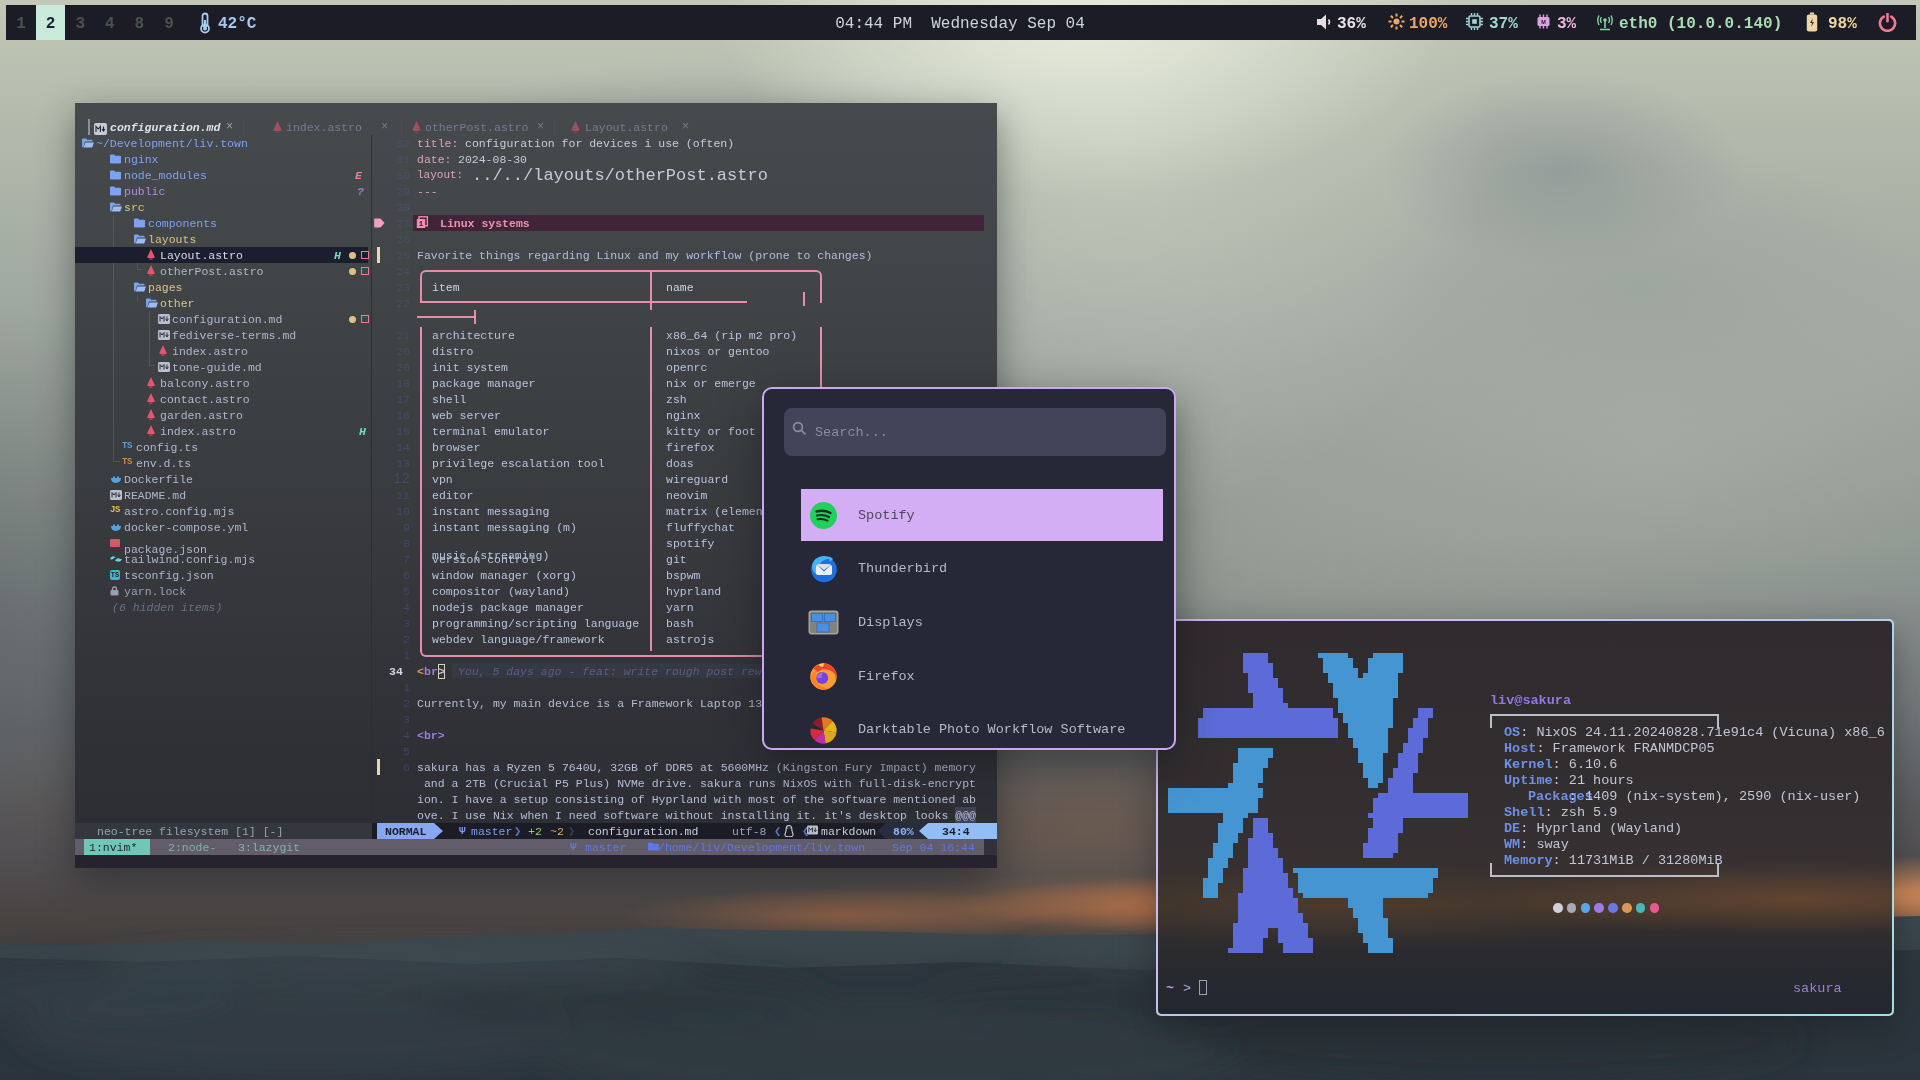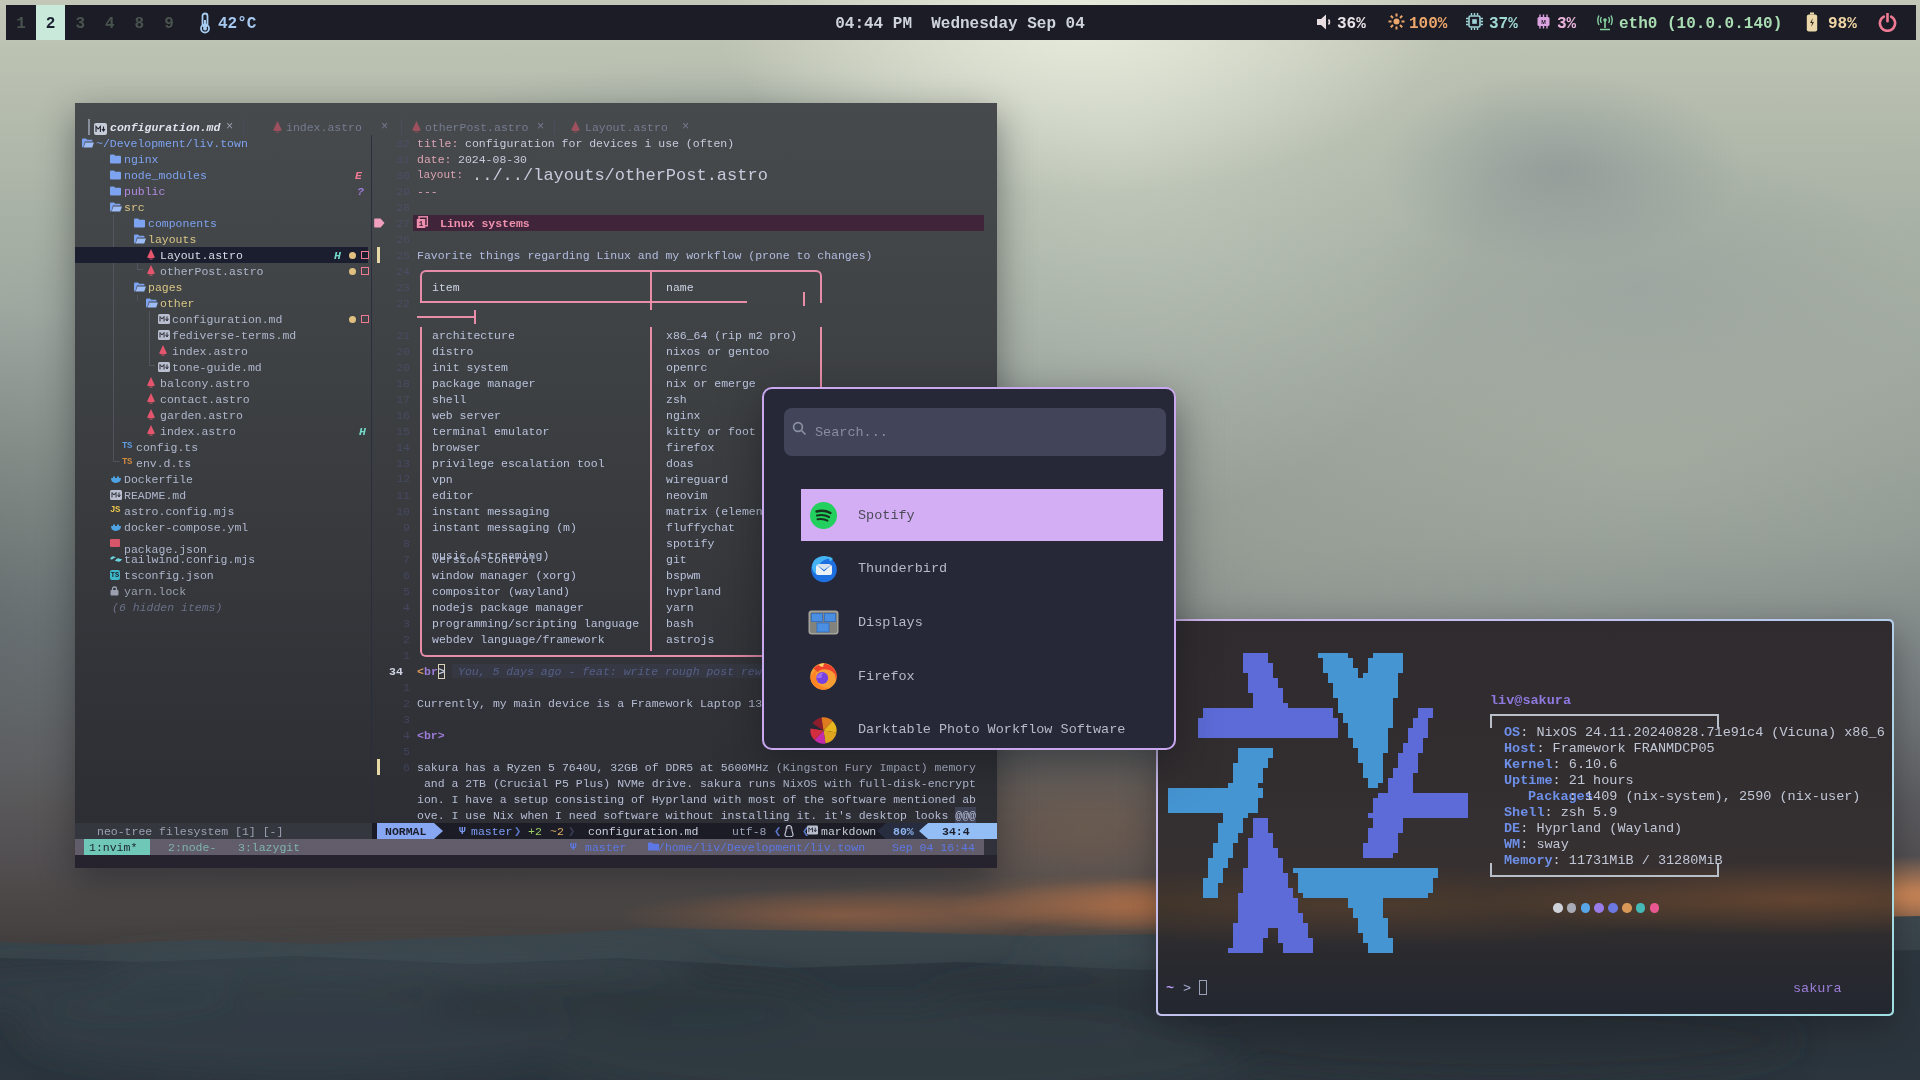--- a/index.html
+++ b/index.html
@@ -57,21 +57,21 @@
 <div style="position:absolute;left:109.8px;top:23.5px;transform:translateY(-50%);color:#49534e;font-size:16px;font-weight:bold;font-style:normal;letter-spacing:0px;white-space:pre;transform:translate(-50%,-50%);">4</div>
 <div style="position:absolute;left:139.4px;top:23.5px;transform:translateY(-50%);color:#49534e;font-size:16px;font-weight:bold;font-style:normal;letter-spacing:0px;white-space:pre;transform:translate(-50%,-50%);">8</div>
 <div style="position:absolute;left:169.0px;top:23.5px;transform:translateY(-50%);color:#49534e;font-size:16px;font-weight:bold;font-style:normal;letter-spacing:0px;white-space:pre;transform:translate(-50%,-50%);">9</div>
 <svg style="position:absolute;left:198px;top:12px" width="14" height="22" viewBox="0 0 14 22">
 <rect x="4.5" y="1.5" width="5" height="13" rx="2.5" fill="none" stroke="#a7cdf2" stroke-width="1.8"></rect>
 <circle cx="7" cy="16.5" r="4" fill="none" stroke="#a7cdf2" stroke-width="1.8"></circle>
 <rect x="6" y="8" width="2" height="8" fill="#a7cdf2"></rect>
     <circle cx="7" cy="16.5" r="2" fill="#a7cdf2"></circle>
   </svg>
 <div style="position:absolute;left:218px;top:23.5px;transform:translateY(-50%);color:#a6c8f0;font-size:16px;font-weight:bold;font-style:normal;letter-spacing:0px;white-space:pre;">42°C</div>
-<div style="position:absolute;left:960px;top:23.5px;transform:translateY(-50%);color:#ced3dc;font-size:16px;font-weight:bold;font-style:normal;letter-spacing:0px;white-space:pre;transform:translate(-50%,-50%);">04:44 PM  Wednesday Sep 04</div>
+<div style="position:absolute;left:960px;top:23.5px;transform:translateY(-50%);color:#ced3dc;font-size:16px;font-weight:normal;font-style:normal;letter-spacing:0px;white-space:pre;transform:translate(-50%,-50%);">04:44 PM  Wednesday Sep 04</div>
 <svg style="position:absolute;left:1316px;top:13px" width="18" height="18" viewBox="0 0 18 18">
 <path d="M1,6 L5,6 L10,1.5 L10,16.5 L5,12 L1,12 Z" fill="#e8dde0"></path>
 <path d="M12.5,6.5 Q14.5,9 12.5,11.5" stroke="#e8dde0" stroke-width="1.6" fill="none"></path>
   </svg>
 <div style="position:absolute;left:1337px;top:23.5px;transform:translateY(-50%);color:#e8e2e6;font-size:16px;font-weight:bold;font-style:normal;letter-spacing:0px;white-space:pre;">36%</div>
 <svg style="position:absolute;left:1388px;top:13px" width="17" height="17" viewBox="0 0 17 17">
 <circle cx="8.5" cy="8.5" r="3" fill="#eda66b"></circle>
 <g stroke="#eda66b" stroke-width="2">
       <path d="M8.5,0.5 V3.5 M8.5,13.5 V16.5 M0.5,8.5 H3.5 M13.5,8.5 H16.5 M2.8,2.8 L5,5 M12,12 L14.2,14.2 M14.2,2.8 L12,5 M5,12 L2.8,14.2"></path>
     </g>
@@ -370,21 +370,21 @@
 <div style="position:absolute;left:335px;top:200px;transform:translateY(-50%);color:rgba(80,86,126,0.55);font-size:11.5px;font-weight:normal;font-style:normal;letter-spacing:0px;white-space:pre;transform:translate(-100%,-50%);">22</div>
 <div style="position:absolute;left:335px;top:232px;transform:translateY(-50%);color:rgba(80,86,126,0.55);font-size:11.5px;font-weight:normal;font-style:normal;letter-spacing:0px;white-space:pre;transform:translate(-100%,-50%);">21</div>
 <div style="position:absolute;left:335px;top:248px;transform:translateY(-50%);color:rgba(80,86,126,0.55);font-size:11.5px;font-weight:normal;font-style:normal;letter-spacing:0px;white-space:pre;transform:translate(-100%,-50%);">20</div>
 <div style="position:absolute;left:335px;top:264px;transform:translateY(-50%);color:rgba(80,86,126,0.55);font-size:11.5px;font-weight:normal;font-style:normal;letter-spacing:0px;white-space:pre;transform:translate(-100%,-50%);">20</div>
 <div style="position:absolute;left:335px;top:280px;transform:translateY(-50%);color:rgba(80,86,126,0.55);font-size:11.5px;font-weight:normal;font-style:normal;letter-spacing:0px;white-space:pre;transform:translate(-100%,-50%);">18</div>
 <div style="position:absolute;left:335px;top:296px;transform:translateY(-50%);color:rgba(80,86,126,0.55);font-size:11.5px;font-weight:normal;font-style:normal;letter-spacing:0px;white-space:pre;transform:translate(-100%,-50%);">17</div>
 <div style="position:absolute;left:335px;top:312px;transform:translateY(-50%);color:rgba(80,86,126,0.55);font-size:11.5px;font-weight:normal;font-style:normal;letter-spacing:0px;white-space:pre;transform:translate(-100%,-50%);">16</div>
 <div style="position:absolute;left:335px;top:328px;transform:translateY(-50%);color:rgba(80,86,126,0.55);font-size:11.5px;font-weight:normal;font-style:normal;letter-spacing:0px;white-space:pre;transform:translate(-100%,-50%);">15</div>
 <div style="position:absolute;left:335px;top:344px;transform:translateY(-50%);color:rgba(80,86,126,0.55);font-size:11.5px;font-weight:normal;font-style:normal;letter-spacing:0px;white-space:pre;transform:translate(-100%,-50%);">14</div>
 <div style="position:absolute;left:335px;top:360px;transform:translateY(-50%);color:rgba(80,86,126,0.55);font-size:11.5px;font-weight:normal;font-style:normal;letter-spacing:0px;white-space:pre;transform:translate(-100%,-50%);">13</div>
-<div style="position:absolute;left:335px;top:376px;transform:translateY(-50%);color:rgba(80,86,126,0.55);font-size:11px;font-weight:normal;font-style:normal;letter-spacing:0px;white-space:pre;transform:translate(-100%,-50%);">12</div>
+<div style="position:absolute;left:335px;top:376px;transform:translateY(-50%);color:rgba(80,86,126,0.55);font-size:14px;font-weight:normal;font-style:normal;letter-spacing:0px;white-space:pre;transform:translate(-100%,-50%);">12</div>
 <div style="position:absolute;left:335px;top:392px;transform:translateY(-50%);color:rgba(80,86,126,0.55);font-size:11.5px;font-weight:normal;font-style:normal;letter-spacing:0px;white-space:pre;transform:translate(-100%,-50%);">11</div>
 <div style="position:absolute;left:335px;top:408px;transform:translateY(-50%);color:rgba(80,86,126,0.55);font-size:11.5px;font-weight:normal;font-style:normal;letter-spacing:0px;white-space:pre;transform:translate(-100%,-50%);">10</div>
 <div style="position:absolute;left:335px;top:424px;transform:translateY(-50%);color:rgba(80,86,126,0.55);font-size:11.5px;font-weight:normal;font-style:normal;letter-spacing:0px;white-space:pre;transform:translate(-100%,-50%);">9</div>
 <div style="position:absolute;left:335px;top:440px;transform:translateY(-50%);color:rgba(80,86,126,0.55);font-size:11.5px;font-weight:normal;font-style:normal;letter-spacing:0px;white-space:pre;transform:translate(-100%,-50%);">8</div>
 <div style="position:absolute;left:335px;top:456px;transform:translateY(-50%);color:rgba(80,86,126,0.55);font-size:11.5px;font-weight:normal;font-style:normal;letter-spacing:0px;white-space:pre;transform:translate(-100%,-50%);">7</div>
 <div style="position:absolute;left:335px;top:472px;transform:translateY(-50%);color:rgba(80,86,126,0.55);font-size:11.5px;font-weight:normal;font-style:normal;letter-spacing:0px;white-space:pre;transform:translate(-100%,-50%);">6</div>
 <div style="position:absolute;left:335px;top:488px;transform:translateY(-50%);color:rgba(80,86,126,0.55);font-size:11.5px;font-weight:normal;font-style:normal;letter-spacing:0px;white-space:pre;transform:translate(-100%,-50%);">5</div>
 <div style="position:absolute;left:335px;top:504px;transform:translateY(-50%);color:rgba(80,86,126,0.55);font-size:11.5px;font-weight:normal;font-style:normal;letter-spacing:0px;white-space:pre;transform:translate(-100%,-50%);">4</div>
 <div style="position:absolute;left:335px;top:520px;transform:translateY(-50%);color:rgba(80,86,126,0.55);font-size:11.5px;font-weight:normal;font-style:normal;letter-spacing:0px;white-space:pre;transform:translate(-100%,-50%);">3</div>
 <div style="position:absolute;left:335px;top:536px;transform:translateY(-50%);color:rgba(80,86,126,0.55);font-size:11.5px;font-weight:normal;font-style:normal;letter-spacing:0px;white-space:pre;transform:translate(-100%,-50%);">2</div>

